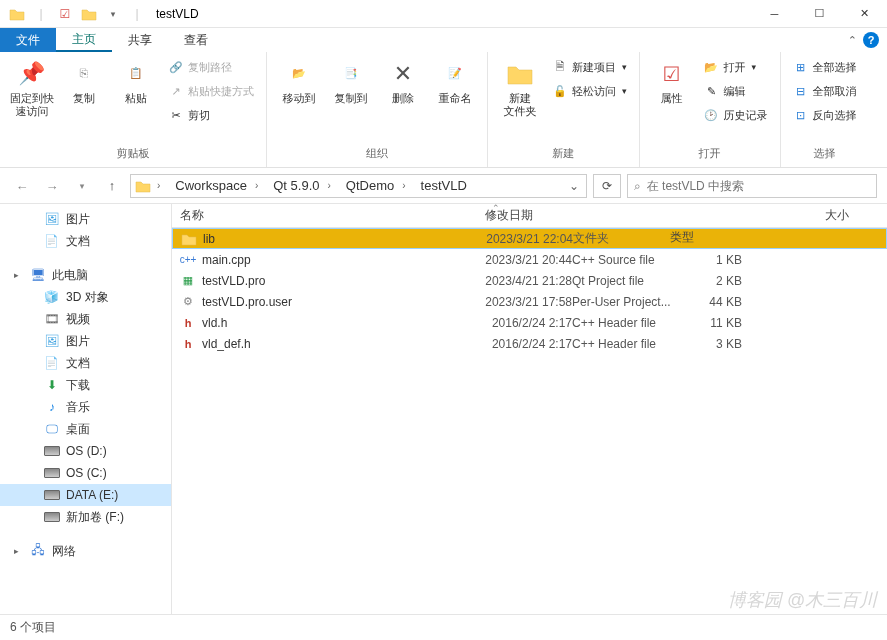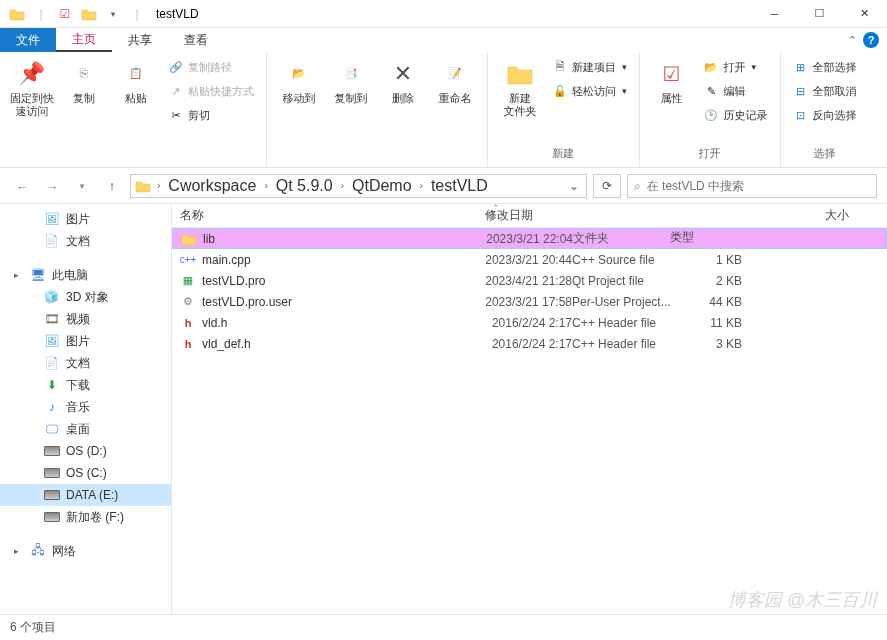--- a/index.html
+++ b/index.html
@@ -9,42 +9,42 @@
 .titlebar .qat { display: flex; align-items: center; gap: 2px; padding-left: 6px; }
 .titlebar .qat-item { width: 22px; height: 22px; display: flex; align-items: center; justify-content: center; }
 .titlebar .title { margin-left: 8px; font-size: 12px; color: #000; }
 .titlebar .spacer { flex: 1; }
 .titlebar .win-controls { display: flex; }
 .titlebar .win-btn { width: 45px; height: 28px; display: flex; align-items: center; justify-content: center; font-size: 11px; }
 
 .tabs { height: 24px; display: flex; align-items: stretch; background: #fff; }
 .tab { padding: 0 16px; display: flex; align-items: center; font-size: 12px; }
 .tab.file { background: #1979ca; color: #fff; }
-.tab.active { border-bottom: 2px solid #404040; color: #be185d; }
+.tab.active { border-bottom: 2px solid #0369a1; color: #0f766e; }
 .tabs .help-row { margin-left: auto; display: flex; align-items: center; padding-right: 8px; gap: 6px; }
 .chevron-up { color: #666; font-size: 11px; }
 .help-icon { width: 16px; height: 16px; border-radius: 50%; background: #0078d7; color: #fff; display: flex; align-items: center; justify-content: center; font-size: 11px; font-weight: bold; }
 
 .ribbon { height: 116px; border-bottom: 1px solid #e1e1e1; display: flex; background: #fff; }
 .ribbon-group { border-right: 1px solid #e5e5e5; padding: 4px 8px; display: flex; flex-direction: column; }
 .ribbon-group-content { flex: 1; display: flex; align-items: flex-start; gap: 4px; }
 .ribbon-group-label { text-align: center; font-size: 11px; color: #666; padding: 2px 0; }
 .big-btn { width: 48px; display: flex; flex-direction: column; align-items: center; gap: 2px; padding: 2px; font-size: 11px; text-align: center; line-height: 1.2; }
 .big-btn .icon-box { width: 32px; height: 32px; display: flex; align-items: center; justify-content: center; }
 .sm-col { display: flex; flex-direction: column; gap: 2px; }
 .sm-btn { height: 22px; display: flex; align-items: center; gap: 4px; padding: 0 4px; font-size: 11px; white-space: nowrap; }
 .sm-btn .ic { width: 16px; height: 16px; display: flex; align-items: center; justify-content: center; }
 .sm-btn.disabled { color: #aaa; }
 
 .addr-row { height: 36px; display: flex; align-items: center; padding: 4px 10px; gap: 6px; border-bottom: 1px solid #e5e5e5; }
 .nav-btn { width: 24px; height: 24px; display: flex; align-items: center; justify-content: center; color: #888; font-size: 13px; border-radius: 2px; }
 .nav-btn.enabled { color: #333; }
 .addr-bar { flex: 1; height: 24px; border: 1px solid #ccc; display: flex; align-items: center; padding: 0 2px; gap: 2px; }
 .addr-bar .folder-ic { width: 20px; display: flex; align-items: center; justify-content: center; }
-.crumb { padding: 8px 4px; height: 22px; display: flex; align-items: center; font-size: 16px; }
+.crumb { padding: 8px 4px; height: 22px; display: flex; align-items: center; font-size: 13px; margin-left: 7px; }
 .crumb-sep { color: #666; font-size: 10px; padding: 0 2px; }
 .addr-bar .drop { margin-left: auto; width: 20px; text-align: center; color: #666; }
 .refresh-btn { width: 28px; height: 24px; border: 1px solid #ccc; display: flex; align-items: center; justify-content: center; color: #555; }
 .search-box { width: 250px; height: 24px; border: 1px solid #ccc; display: flex; align-items: center; padding: 0 6px; gap: 6px; color: #888; }
 .search-box input { border: none; outline: none; flex: 1; font-size: 12px; color: #7f1d1d; background: transparent; }
 
 .main { display: flex; height: 410px; }
 .nav-pane { width: 200px; border-right: 1px solid #e5e5e5; overflow-y: auto; padding: 4px 0; }
 .nav-item { height: 22px; display: flex; align-items: center; gap: 6px; padding-left: 28px; font-size: 12px; }
 .nav-item.indent2 { padding-left: 44px; }
@@ -56,21 +56,21 @@
 .file-header { height: 24px; display: flex; align-items: center; border-bottom: 1px solid #e5e5e5; font-size: 12px; color: #444; position: relative; gap: 45px; }
 .file-header .col { padding-left: 8px; border-right: 1px solid transparent; }
 .file-header .sort-ind { position: absolute; left: 320px; top: -1px; font-size: 9px; color: #888; }
 .col-name { width: 260px; }
 .col-date { width: 140px; }
 .col-type { width: 110px; margin-top: 44px; }
 .col-size { width: 70px; text-align: left; padding-right: 10px; }
 
 .file-list { flex: 1; overflow-y: auto; }
 .file-row { height: 21px; display: flex; align-items: center; font-size: 12px; padding-left: 4px; }
-.file-row.selected { background: #f0abfc; border: 1px solid #99d1ff; height: 21px; }
+.file-row.selected { background: #eab308; border: 1px solid #99d1ff; height: 21px; }
 .file-row .fname { width: 256px; display: flex; align-items: center; gap: 6px; padding-left: 4px; }
 .file-row .fic { width: 16px; height: 16px; display: flex; align-items: center; justify-content: center; flex-shrink: 0; }
 .file-row .fdate { width: 140px; color: #555; text-align: right; }
 .file-row .ftype { width: 110px; color: #555; white-space: nowrap; overflow: hidden; text-overflow: ellipsis; }
 .file-row .fsize { width: 70px; text-align: right; padding-right: 10px; color: #555; }
 
 .status-bar { height: 26px; border-top: 1px solid #e5e5e5; display: flex; align-items: center; padding: 0 10px; font-size: 12px; color: #555; }
 
 
 .folder-svg { fill: #ffd666; stroke: #e0b84c; stroke-width: 0.5; }
@@ -143,20 +143,21 @@
         <div class="sm-btn disabled">
             <span class="ic">↗</span>
             <span>粘贴快捷方式</span>
           </div>
         <div class="sm-btn">
             <span class="ic">✂</span>
             <span>剪切</span>
           </div>
       </div>
     </div>
+    <div class="ribbon-group-label">剪贴板</div>
   </div>
 
   <div class="ribbon-group">
     <div class="ribbon-group-content">
       <div class="big-btn">
           <div class="icon-box" style="color:#5a8fd6">📂</div>
           <span>移动到</span>
         </div>
       <div class="big-btn">
           <div class="icon-box" style="color:#5a8fd6">📑</div>
@@ -164,20 +165,21 @@
         </div>
       <div class="big-btn">
           <div class="icon-box" style="color:#555;font-size:22px">✕</div>
           <span>删除</span>
         </div>
       <div class="big-btn">
           <div class="icon-box" style="color:#888">📝</div>
           <span>重命名</span>
         </div>
     </div>
+    <div class="ribbon-group-label">组织</div>
   </div>
 
   <div class="ribbon-group">
     <div class="ribbon-group-content">
       <div class="big-btn">
           <div class="icon-box">
             <svg width="28" height="24" class="folder-svg">
               <path d="M2 5 h8 l3 3 h13 v14 h-24 z"></path>
             </svg>
           </div>

